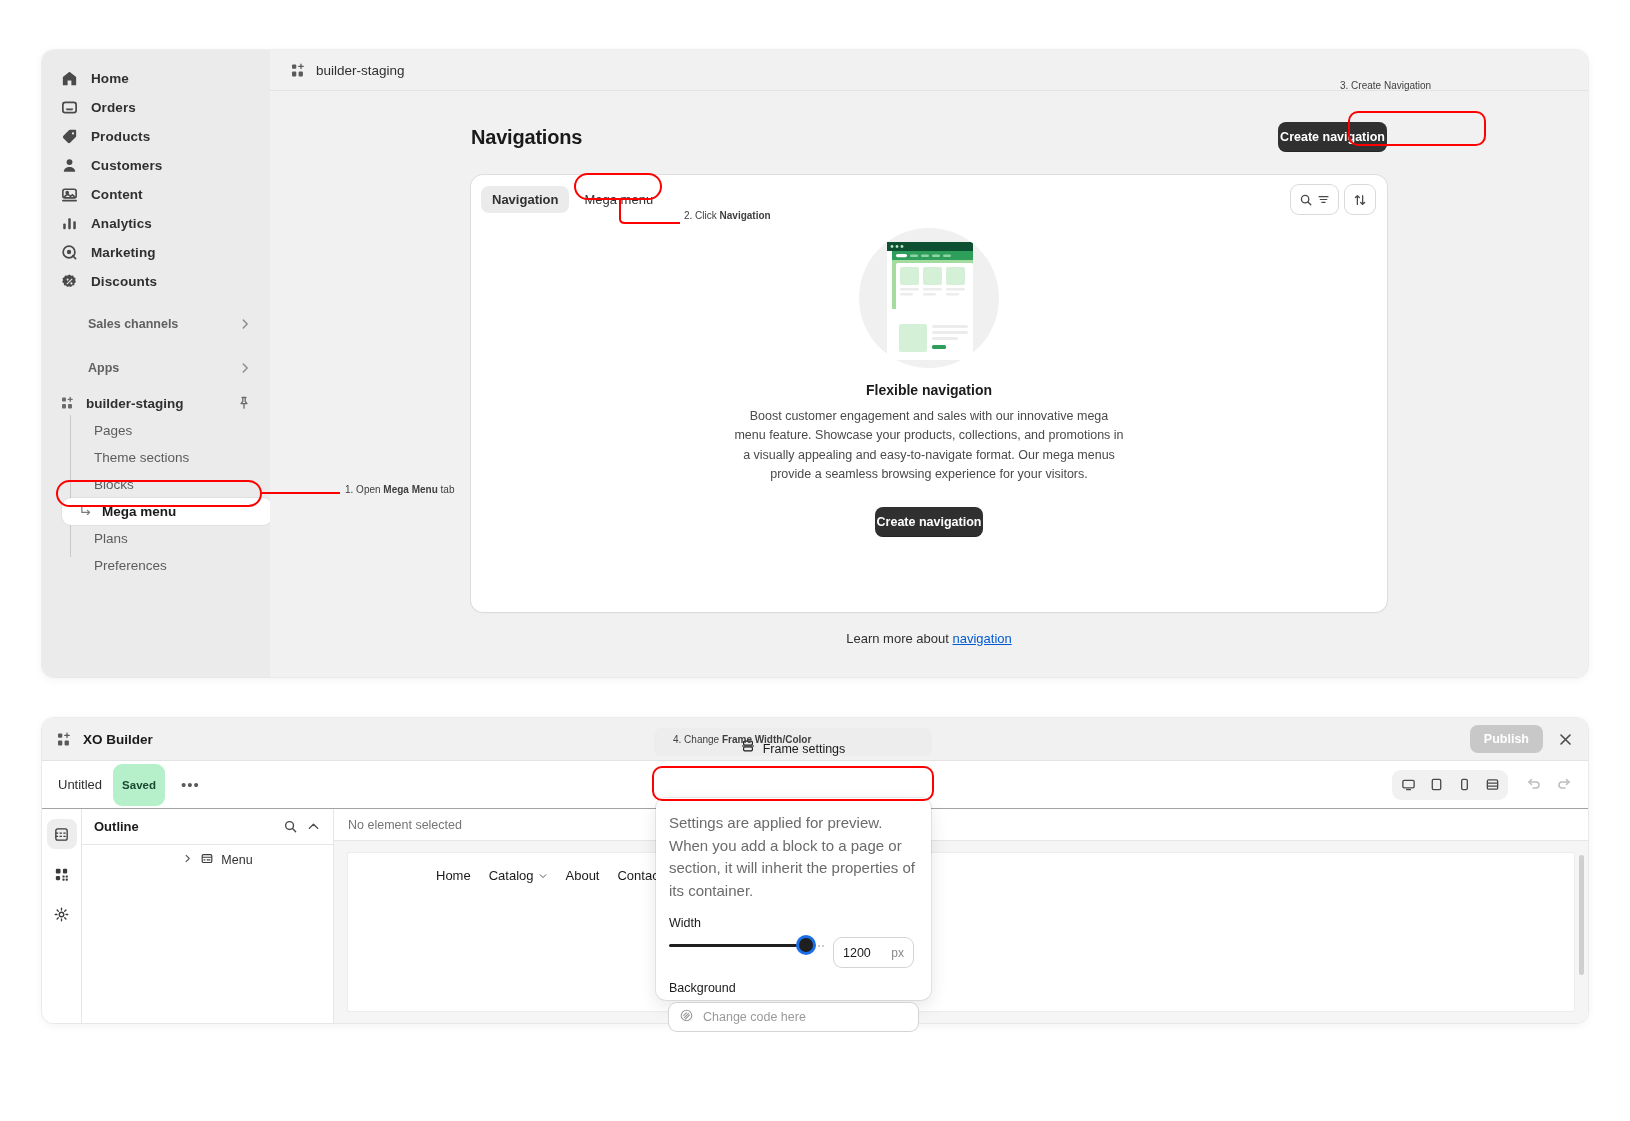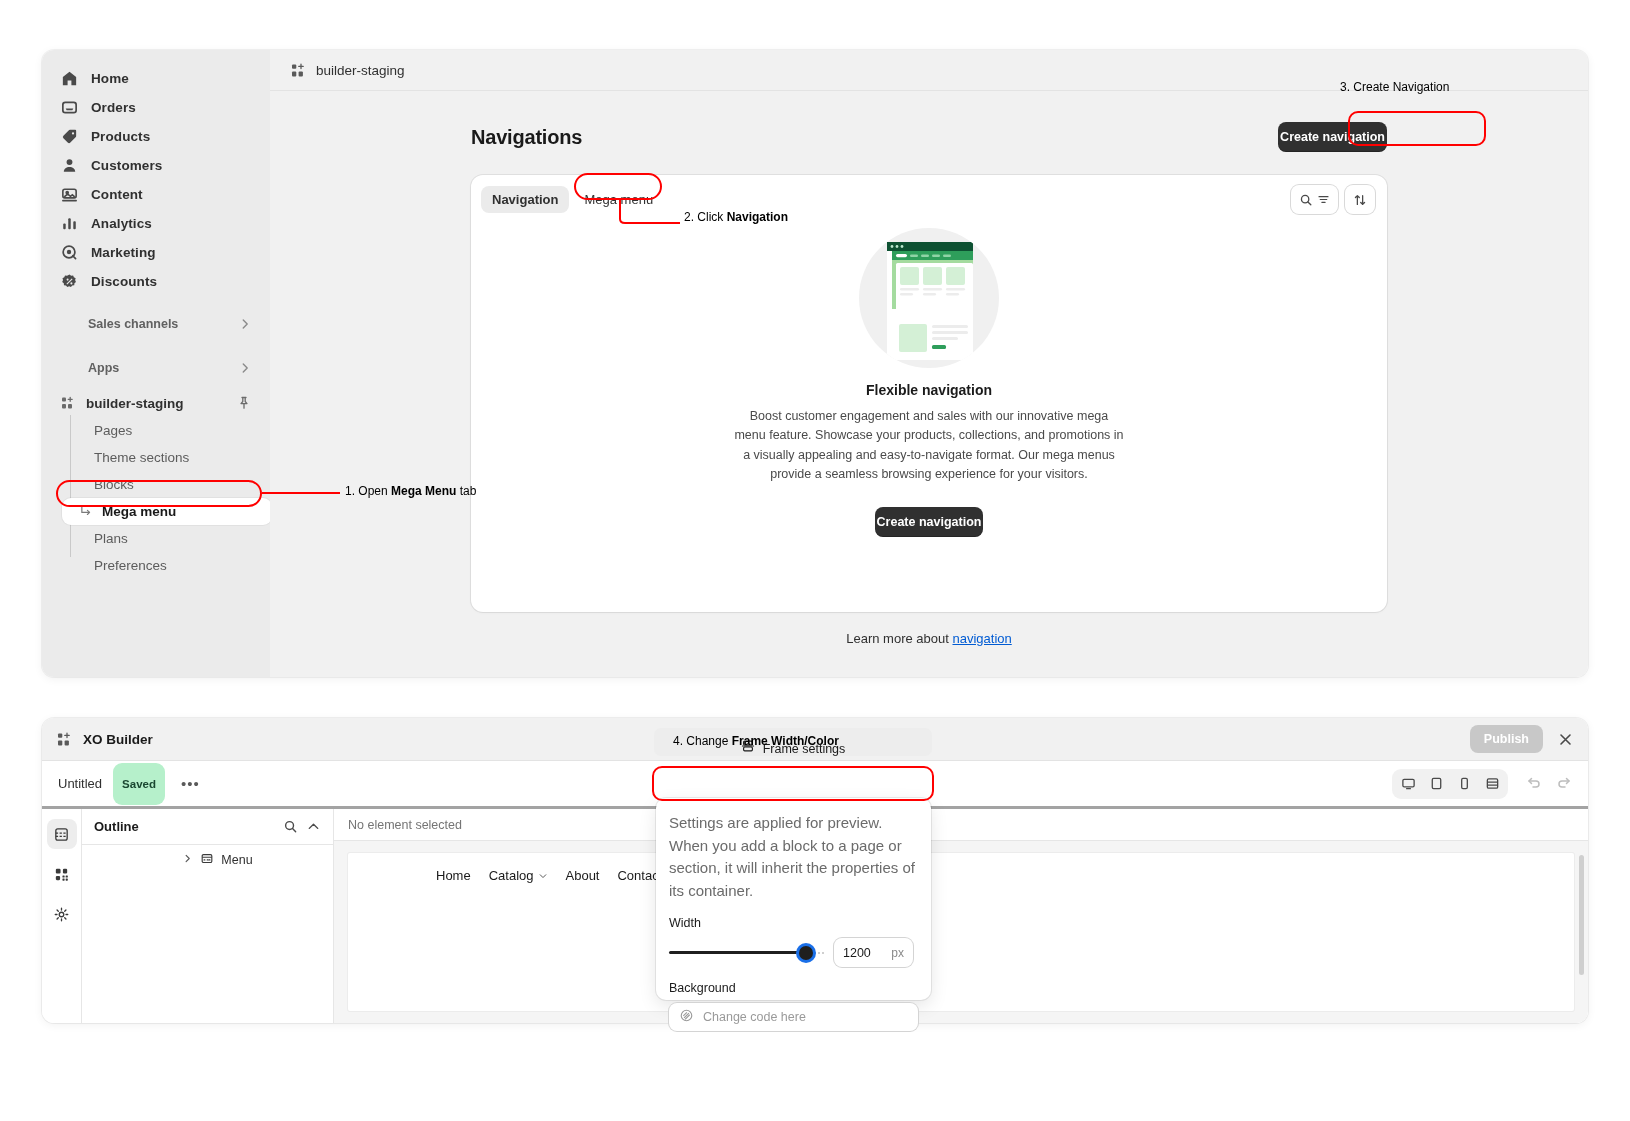--- a/index.html
+++ b/index.html
@@ -153,21 +153,21 @@
   }
   .builder-title { font-size: 13.5px; font-weight: 700; color: #1a1a1a; }
   .builder-actions { margin-left: auto; display: flex; align-items: center; gap: 14px; }
   .btn-publish {
     background: #c8c8c8; color: #fff; font-size: 12.5px; font-weight: 600;
     border: none; border-radius: 8px; padding: 7px 14px; cursor: pointer;
   }
   .close-x { width: 17px; height: 17px; color: #4a4a4a; cursor: pointer; }
 
   .builder-toolbar {
-    height: 48px; background: #fff; border-bottom: 3px solid #a3a3a3;
+    height: 48px; background: #fff; border-bottom: 1px solid #a3a3a3;
     display: flex; align-items: center; padding: 0 16px; position: relative;
   }
   .doc-name { font-size: 13px; color: #303030; }
   .badge-saved {
     background: #b6f0cb; color: #1a4731; font-size: 11.5px; font-weight: 600;
     border-radius: 9px; padding: 15px 9px; margin-left: 11px;
   }
   .dots { margin-left: 16px; color: #5a5a5a; font-size: 15px; letter-spacing: 1px; cursor: pointer; }
   .device-group {
     margin-left: auto; display: flex; align-items: center; gap: 2px;
@@ -232,21 +232,21 @@
     font-size: 12.5px; color: #1a1a1a; cursor: pointer; z-index: 6;
   }
   .frame-pop {
     position: absolute; left: 656px; top: 798px; width: 275px; height: 202px;
     background: #fff; border-radius: 10px; z-index: 7;
     box-shadow: 0 0 0 1px rgba(0,0,0,0.08), 0 6px 18px rgba(0,0,0,0.10);
     padding: 14px 13px 0 13px;
   }
   .pop-note { font-size: 15px; color: #6b6b6b; line-height: 1.5; }
   .pop-label { font-size: 12.5px; color: #1a1a1a; margin-top: 14px; margin-bottom: 8px; }
-  .slider-row { display: flex; align-items: center; gap: 10px; }
+  .slider-row { display: flex; gap: 10px; }
   .slider {
     position: relative; width: 155px; height: 14px; display: flex; align-items: center;
     cursor: pointer;
   }
   .slider .track-fill { height: 3px; width: 137px; background: #1f1f1f; border-radius: 2px; }
   .slider .track-rest {
     position: absolute; right: 0; top: 6.5px; width: 22px; height: 2px;
     background: repeating-linear-gradient(to right,#cfcfcf 0 2px, transparent 2px 4px);
   }
   .slider .thumb {
@@ -261,21 +261,21 @@
   }
   .num-field .unit { color: #8a8a8a; font-size: 12px; }
   .color-field {
     height: 28px; border-radius: 8px; background: #fff;
     box-shadow: 0 0 0 1px #d4d4d4; display: flex; align-items: center;
     gap: 9px; padding: 0 10px; font-size: 12.5px; color: #9a9a9a; cursor: text;
   }
 
   
   .ann {
-    position: absolute; color: #000000; font-size: 12px; z-index: 30;
+    position: absolute; color: #404040; font-size: 10px; z-index: 30;
     white-space: nowrap;
   }
   .ann b { font-weight: 700; }
   .ring {
     position: absolute; border: 2px solid #ff0000; border-radius: 10px;
     z-index: 25; pointer-events: none;
   }
   .ring.pill { border-radius: 999px; }
   svg.leader { position: absolute; z-index: 26; overflow: visible; }
 </style>

